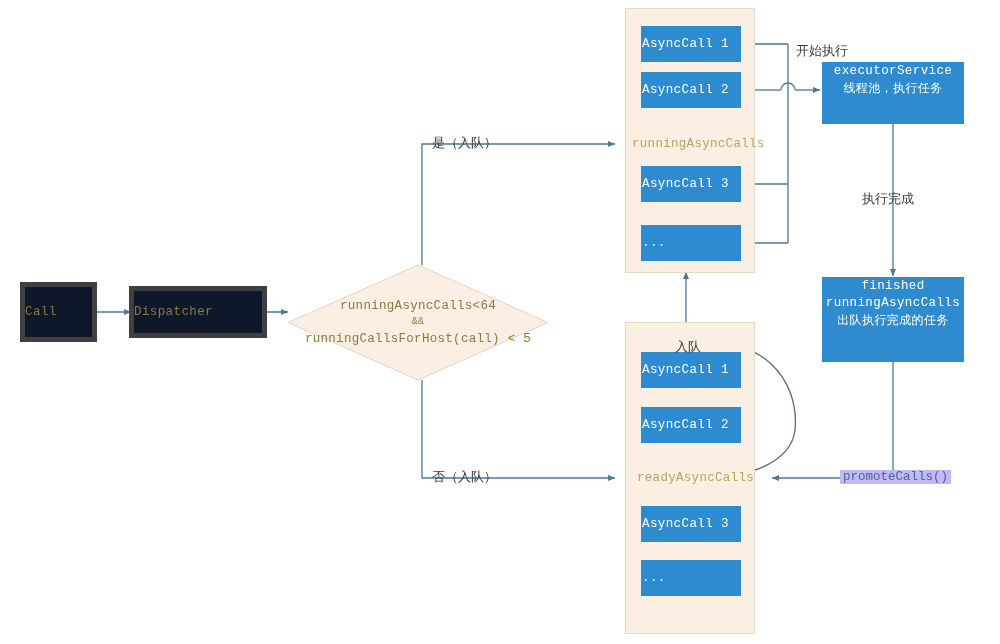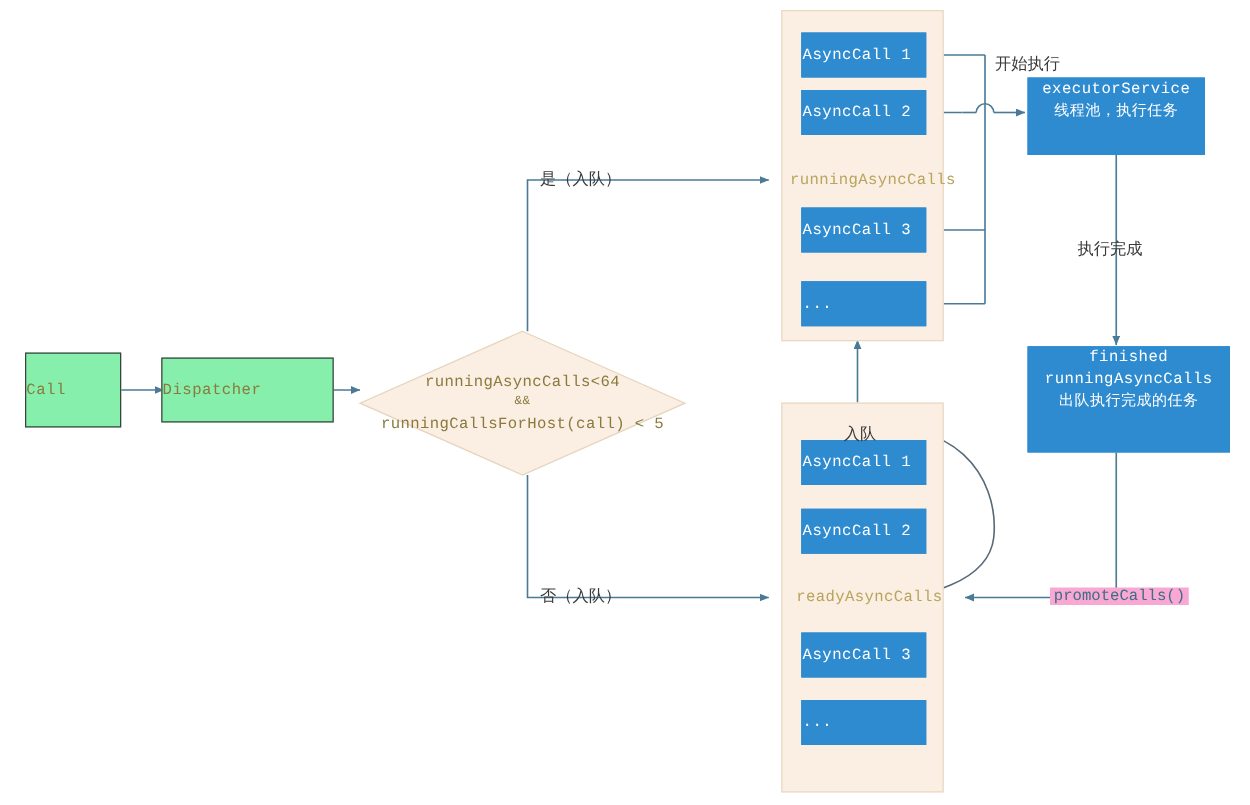--- a/index.html
+++ b/index.html
@@ -3,21 +3,21 @@
 <meta charset="utf-8">
 <style>
   html,body{margin:0;padding:0;background:#ffffff;}
   body{font-family:"Liberation Mono","DejaVu Sans Mono",monospace;}
   #stage{position:relative;width:1000px;height:644px;background:#ffffff;overflow:hidden;}
 
   
   .node{position:absolute;box-sizing:border-box;display:flex;align-items:center;
         justify-content:flex-start;text-align:center;}
 
-  .peach{background:#86efac;border:1px solid #404040;color:#8a7a3d;
+  .peach{background:#0f172a;border:5px solid #404040;color:#8a7a3d;
          font-family:"Liberation Mono","DejaVu Sans Mono",monospace;font-size:12.5px;
          letter-spacing:.4px;}
 
   .blue{background:#2e8bd0;border:1px solid #2e8bd0;color:#ffffff;
         font-family:"Liberation Mono","DejaVu Sans Mono",monospace;font-size:12.5px;
         letter-spacing:.4px;line-height:1.35;}
 
   
   .pool{position:absolute;box-sizing:border-box;background:#fbeee2;border:1px solid #e9d9c4;}
 
@@ -141,31 +141,31 @@
   </div>
   <div class="node blue" style="left:641px;top:560px;width:100px;height:36px;">
     <span>...</span>
   </div>
 
   <div class="node blue multiline" style="left:822px;top:62px;width:142px;height:62px;">
     <span>executorService</span>
     <span style="font-family:'DejaVu Sans','Liberation Sans',sans-serif;font-size:12px;">线程池，执行任务</span>
   </div>
 
-  <div class="node blue multiline" style="left:822px;top:277px;width:162px;height:85px;">
+  <div class="node blue multiline" style="left:822px;top:277px;width:142px;height:85px;">
     <span>finished</span>
     <span>runningAsyncCalls</span>
     <span style="font-family:'DejaVu Sans','Liberation Sans',sans-serif;font-size:12px;">出队执行完成的任务</span>
   </div>
 
   <div class="edge-label cjk" style="left:432px;top:134px;">是（入队）</div>
 
   <div class="edge-label cjk" style="left:432px;top:468px;">否（入队）</div>
 
   <div class="edge-label cjk" style="left:796px;top:42px;">开始执行</div>
 
   <div class="edge-label cjk" style="left:862px;top:190px;">执行完成</div>
 
   <div class="edge-label cjk" style="left:675px;top:290px;margin-top:48px;">入队</div>
 
-  <div class="edge-label" style="left:840px;top:470px;background:#f9a8d4;padding:0 3px;text-align:right;">promoteCalls()</div>
+  <div class="edge-label" style="left:840px;top:470px;background:#c4b5fd;padding:0 3px;text-align:right;">promoteCalls()</div>
 
 </div>
 
 </body></html>

